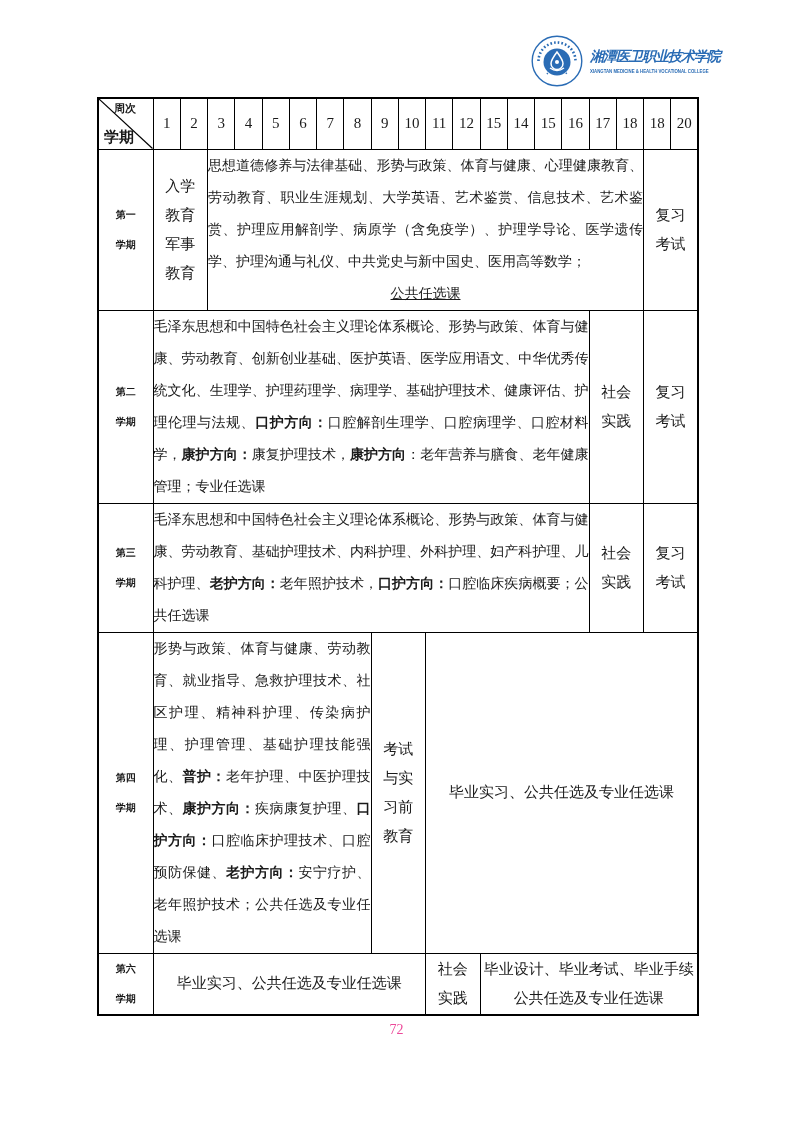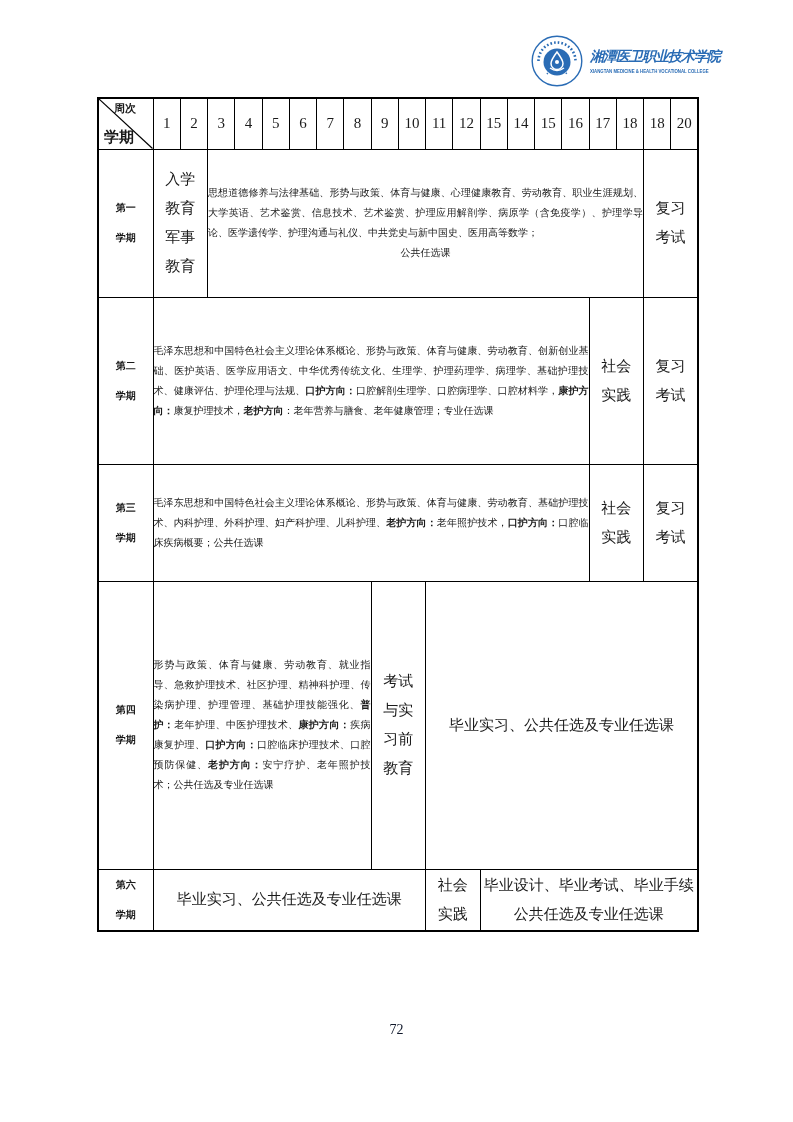--- a/index.html
+++ b/index.html
@@ -49,38 +49,38 @@
   .week-th{font-size:15px;text-align:center;}
   .sem-label{
     font-weight:bold;font-size:10px;line-height:30px;
     text-align:center;
   }
   .center-cell{
     font-size:15px;line-height:29px;
     text-align:center;padding:1px 2px;margin-left:27px;
   }
   .justify-cell{
-    font-size:10px;line-height:20px;
+    font-size:14px;line-height:32px;
     padding:3px 6px;
     vertical-align:top;
   }
   .justify-cell .par{text-align:justify;text-justify:inter-character;}
-  .justify-cell .tail{text-align:center;}
+  .justify-cell .tail{text-align:center;text-decoration:underline;}
   .justify-cell b{font-weight:bold;}
 
   
   .corner{position:relative;}
   .corner .diag{position:absolute;left:0;top:0;width:100%;height:100%;}
   .corner-week{position:absolute;top:2px;left:15px;font-weight:bold;font-size:11px;}
   .corner-sem{position:absolute;bottom:2px;left:5px;font-weight:bold;font-size:15px;}
 
   
   .page-number{
     position:absolute;left:0;top:1022px;width:100%;
-    text-align:center;font-size:14px;color:#0f172a;
+    text-align:center;font-size:14px;color:#ec4899;
   }
 </style>
 </head>
 <body>
 
 <div class="page">
 
   <div class="logo">
     <svg class="logo-emblem" viewBox="0 0 52 52">
       <circle cx="26" cy="26" r="24.8" fill="#ffffff" stroke="#2a6cb5" stroke-width="1.4"></circle>
@@ -156,21 +156,21 @@
           <td class="center-cell" colspan="2">入学<br>教育<br>军事<br>教育</td>
           <td class="justify-cell" colspan="16">
             <div class="par">思想道德修养与法律基础、形势与政策、体育与健康、心理健康教育、劳动教育、职业生涯规划、大学英语、艺术鉴赏、信息技术、艺术鉴赏、护理应用解剖学、病原学（含免疫学）、护理学导论、医学遗传学、护理沟通与礼仪、中共党史与新中国史、医用高等数学；</div>
             <div class="tail">公共任选课</div>
           </td>
           <td class="center-cell" colspan="2">复习<br>考试</td>
         </tr>
         <tr style="height: 167px;">
           <td class="sem-label">第二<br>学期</td>
           <td class="justify-cell" colspan="16">
-            <div class="par">毛泽东思想和中国特色社会主义理论体系概论、形势与政策、体育与健康、劳动教育、创新创业基础、医护英语、医学应用语文、中华优秀传统文化、生理学、护理药理学、病理学、基础护理技术、健康评估、护理伦理与法规、<b>口护方向：</b>口腔解剖生理学、口腔病理学、口腔材料学，<b>康护方向：</b>康复护理技术，<b>老护方向</b>：老年营养与膳食、老年健康管理；专业任选课</div>
+            <div class="par">毛泽东思想和中国特色社会主义理论体系概论、形势与政策、体育与健康、劳动教育、创新创业基础、医护英语、医学应用语文、中华优秀传统文化、生理学、护理药理学、病理学、基础护理技术、健康评估、护理伦理与法规、<b>口护方向：</b>口腔解剖生理学、口腔病理学、口腔材料学，<b>康护方向：</b>康复护理技术，<b>康护方向</b>：老年营养与膳食、老年健康管理；专业任选课</div>
           </td>
           <td class="center-cell" colspan="2">社会<br>实践</td>
           <td class="center-cell" colspan="2">复习<br>考试</td>
         </tr>
         <tr style="height: 117px;">
           <td class="sem-label">第三<br>学期</td>
           <td class="justify-cell" colspan="16">
             <div class="par">毛泽东思想和中国特色社会主义理论体系概论、形势与政策、体育与健康、劳动教育、基础护理技术、内科护理、外科护理、妇产科护理、儿科护理、<b>老护方向：</b>老年照护技术，<b>口护方向：</b>口腔临床疾病概要；公共任选课</div>
           </td>
           <td class="center-cell" colspan="2">社会<br>实践</td>

